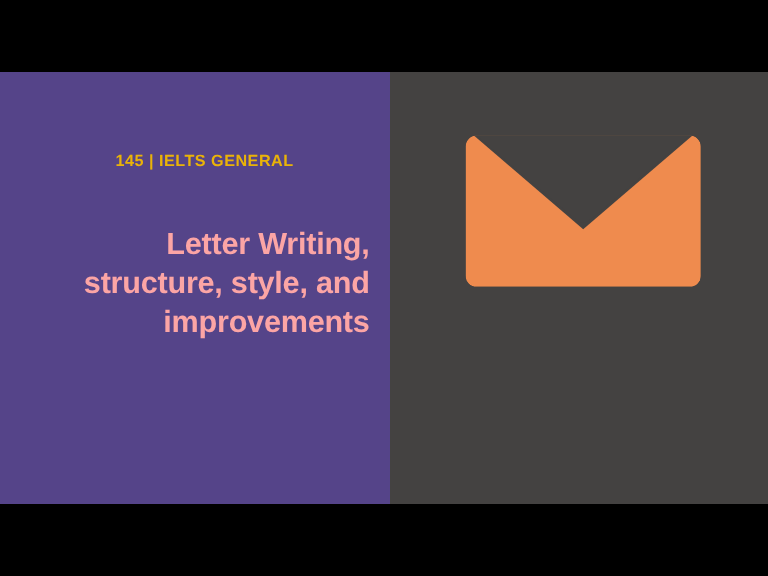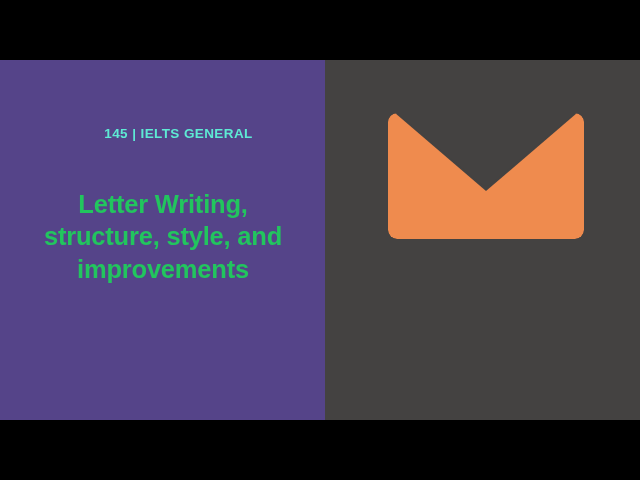--- a/index.html
+++ b/index.html
@@ -45,38 +45,38 @@
     background: #554489;
     box-sizing: border-box;
     display: flex;
     flex-direction: column;
     align-items: center;
   }
 
   .eyebrow {
     position: absolute;
     top: 67px;
-    left: 16px;
+    left: 8px;
     width: 325px;
     text-align: center;
-    color: #5eead4;
+    color: #eab308;
     font-size: 13.5px;
     font-weight: bold;
     letter-spacing: 0.4px;
     line-height: 1;
     white-space: nowrap;
   }
 
   .title {
     position: absolute;
     top: 128px;
     left: 18px;
     width: 290px;
-    text-align: center;
-    color: #22c55e;
+    text-align: right;
+    color: #fca5a5;
     font-size: 25.5px;
     font-weight: bold;
     line-height: 1.27;
     letter-spacing: -0.2px;
   }
 
   .right-panel {
     position: relative;
     width: 315px;
     height: 360px;

